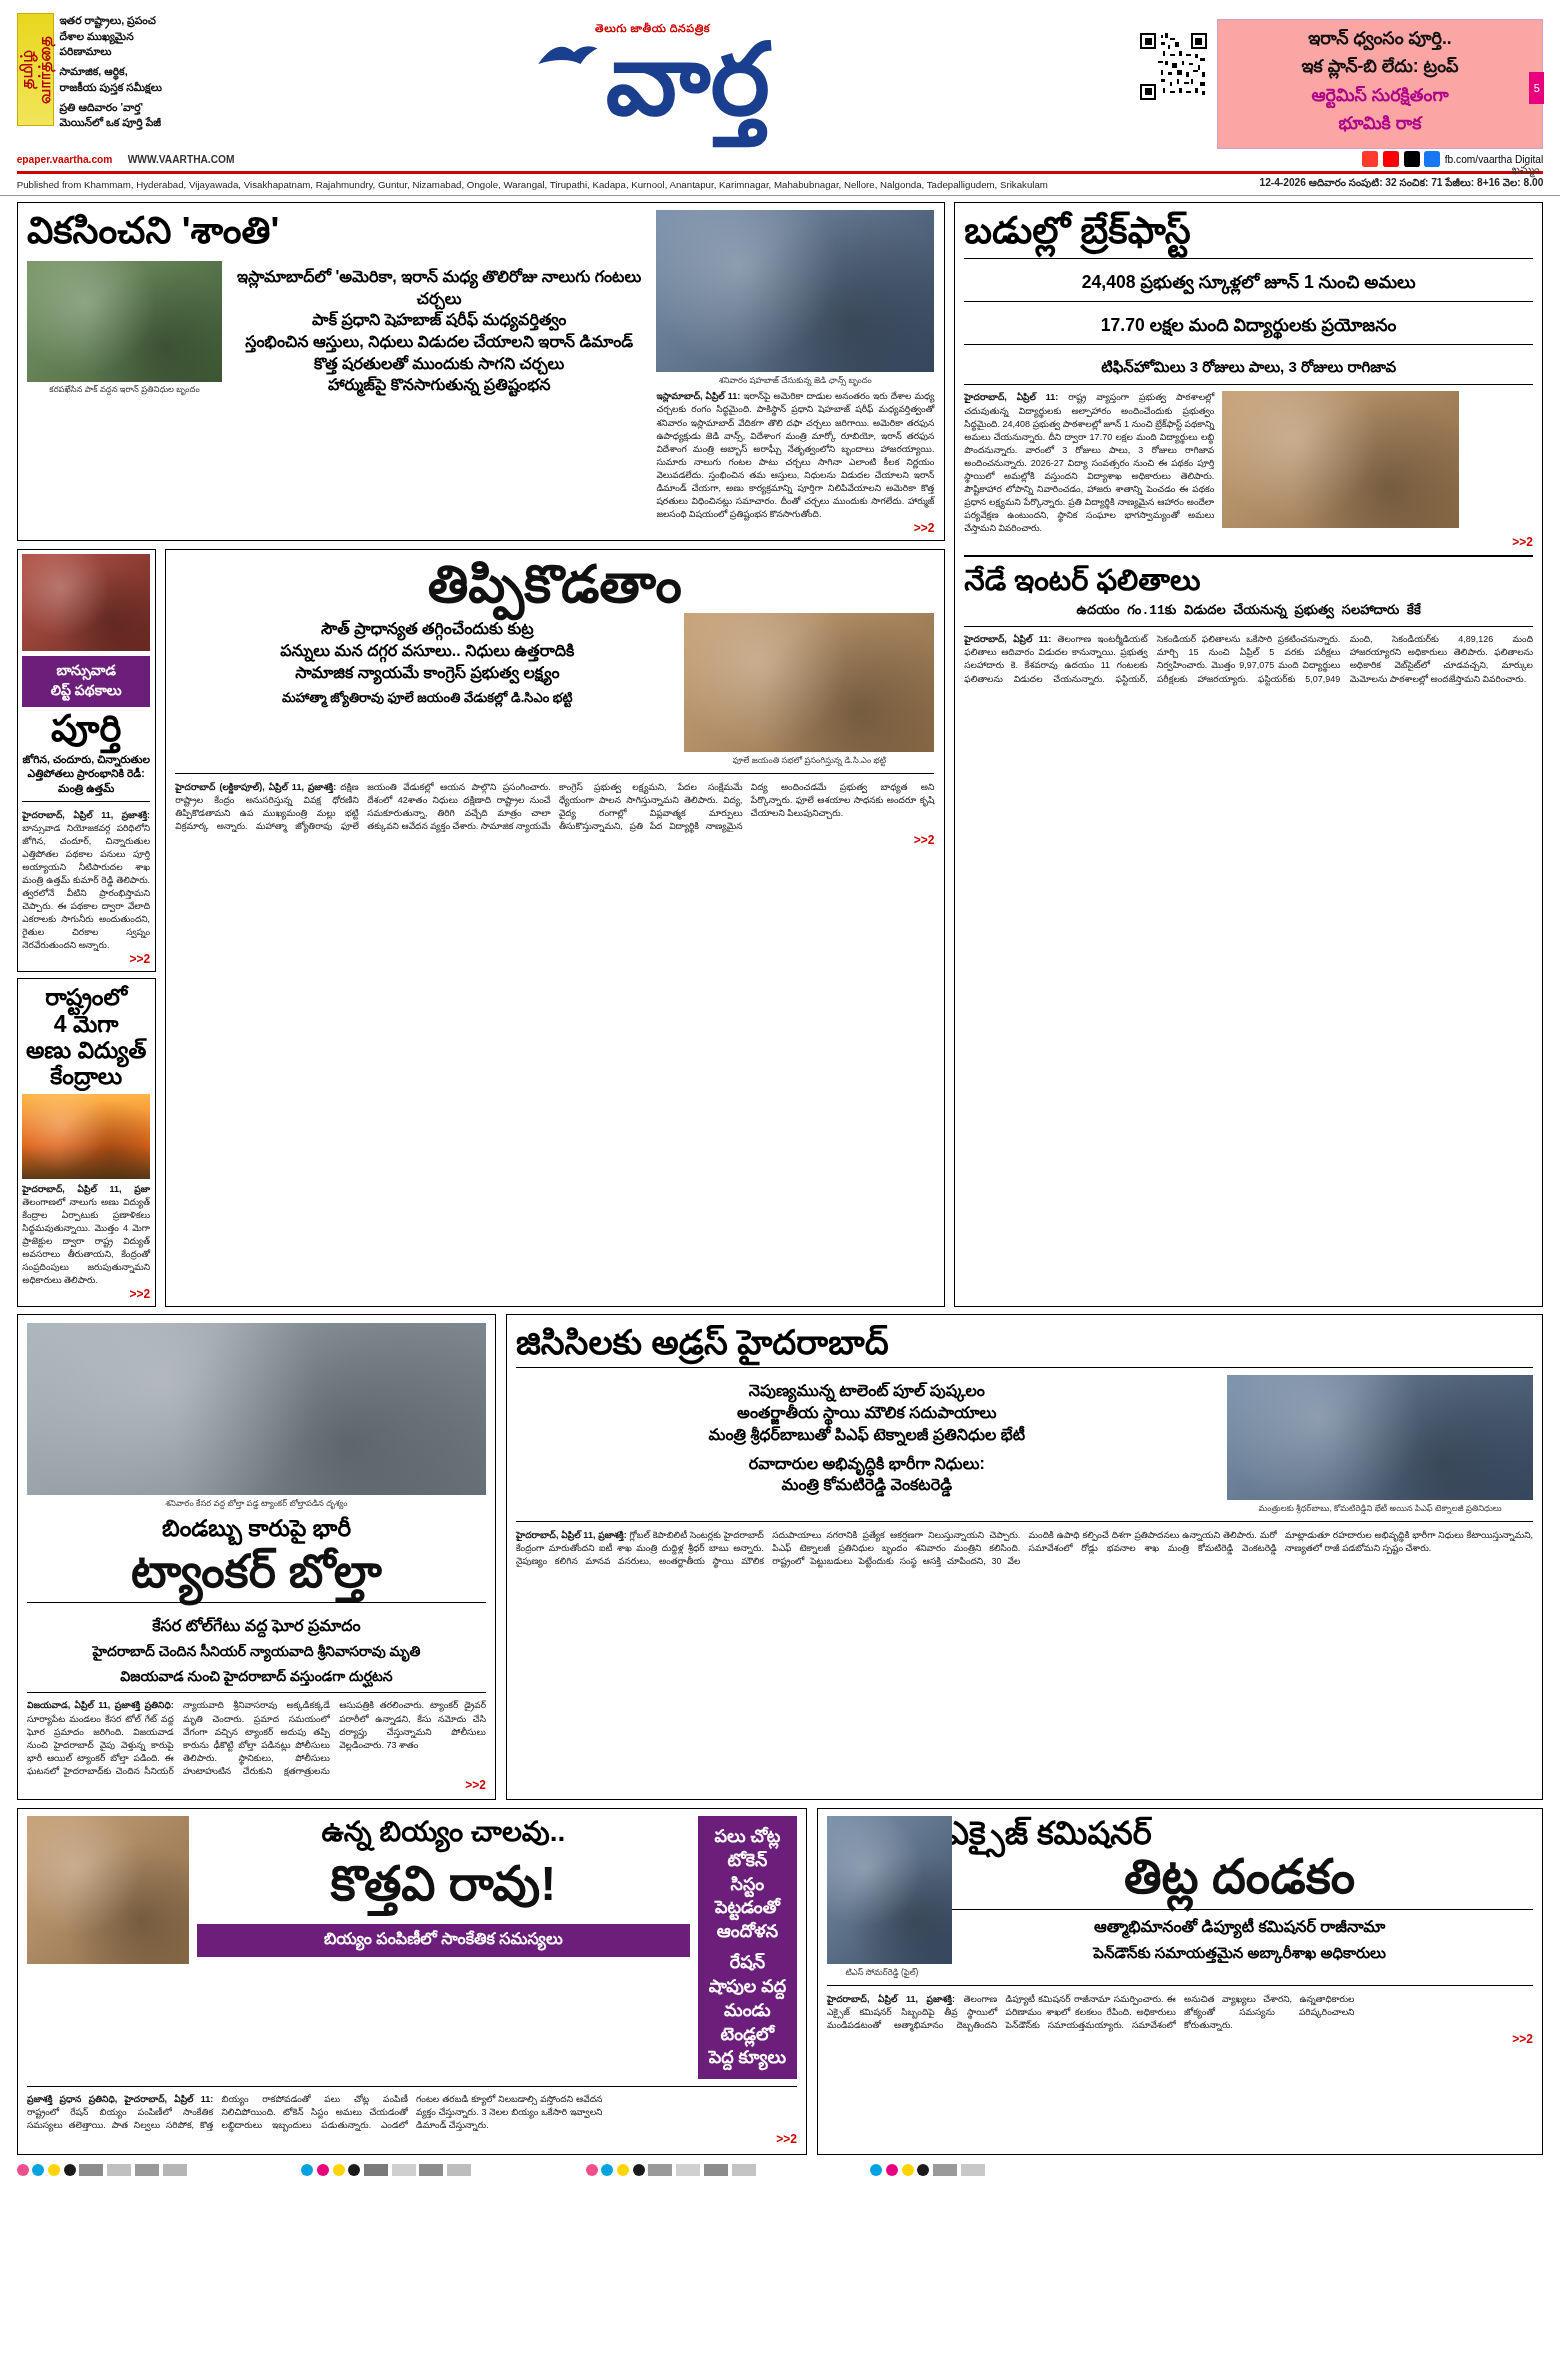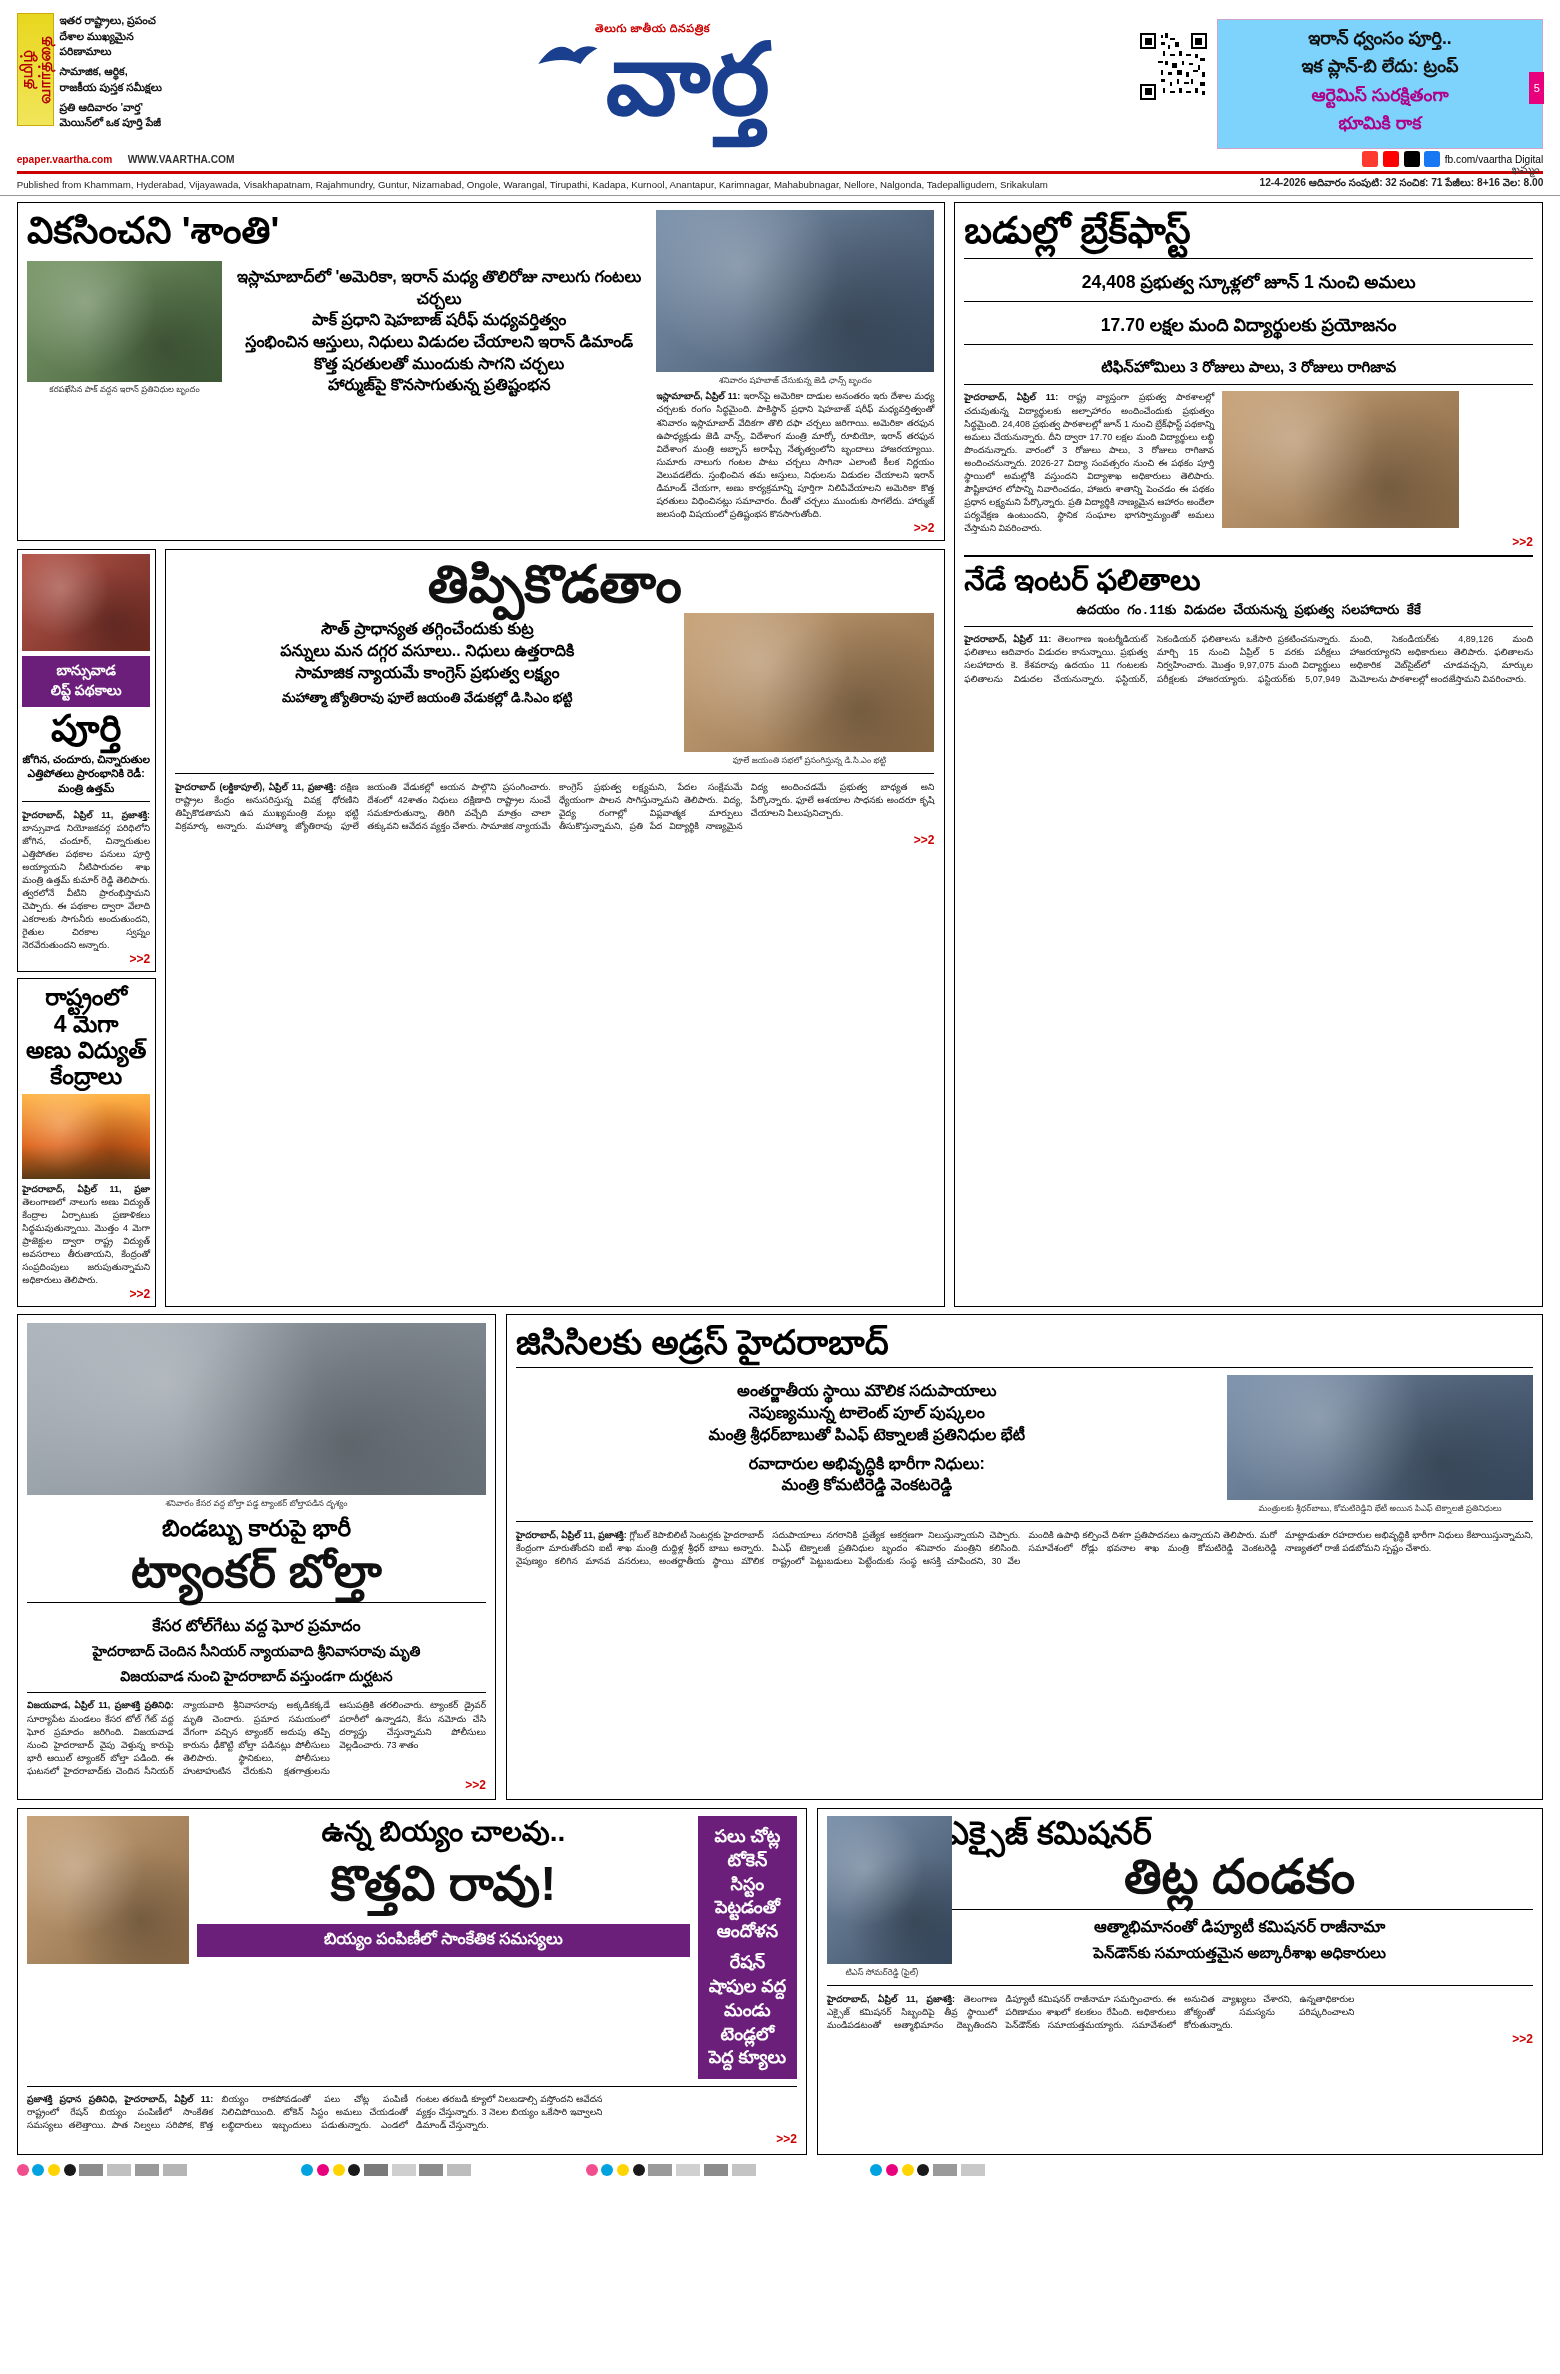--- a/index.html
+++ b/index.html
@@ -13,21 +13,21 @@
     display:flex;align-items:center;justify-content:center;}
   .tamil-badge span{writing-mode:vertical-rl;transform:rotate(180deg);font-size:16px;color:#b30000;font-weight:bold;line-height:1.1;text-align:center;}
   .mh-left-txt{font-size:10.7px;line-height:1.45;color:#111;font-weight:bold;}
   .mh-left-txt div{margin-bottom:4.6px;}
   .mh-center{flex:1;text-align:center;position:relative;}
   .mh-tagline{font-size:11px;color:#c00;font-weight:bold;letter-spacing:0.5px;margin-top:9.3px;}
   .logo-wrap{display:flex;align-items:center;justify-content:center;gap:5.6px;margin-top:-5.6px;}
   .vaartha{font-size:100px;line-height:.95;color:#1b3f8f;font-weight:bold;font-family:"Liberation Sans",sans-serif;}
   .bird{width:65px;height:43px;margin-top:-43px;}
   .mh-qr{width:67px;height:67px;margin-top:20.4px;}
-  .mh-right{width:306px;border:1.9px solid #cfa3c9;background:#7dd3fc;padding:7.4px 9.3px;margin-top:5.6px;position:relative;}
+  .mh-right{width:306px;border:1.9px solid #cfa3c9;background:#fca5a5;padding:7.4px 9.3px;margin-top:5.6px;position:relative;}
   .mh-right p{margin:0 0 5.6px 0;font-size:17.6px;font-weight:bold;color:#111;text-align:center;line-height:1.3;}
   .mh-right .pink{color:#b0008a;}
   .mh-ticker{position:absolute;right:-1.9px;top:52px;width:15px;height:32px;background:#e8007d;color:#fff;font-size:11px;
     display:flex;align-items:center;justify-content:center;}
   .mh-bottom{display:flex;align-items:center;padding:1.9px 16.7px 0 16.7px;font-size:10.2px;}
   .epaper{color:#c00;font-weight:bold;width:111px;}
   .wwwurl{flex:0 0 auto;color:#333;font-weight:bold;}
   .socials{margin-left:auto;display:flex;align-items:center;gap:4.6px;font-size:10.2px;}
   .sq{width:16px;height:16px;border-radius:2.8px;display:inline-block;}
   .redline{height:2.8px;background:#c00;margin:3.7px 16.7px 0 16.7px;}
@@ -317,22 +317,22 @@
           <span>సూర్యాపేట మండలం కేసర టోల్ గేట్ వద్ద ఘోర ప్రమాదం జరిగింది. విజయవాడ నుంచి హైదరాబాద్ వైపు వెళ్తున్న కారుపై భారీ ఆయిల్ ట్యాంకర్ బోల్తా పడింది. ఈ ఘటనలో హైదరాబాద్‌కు చెందిన సీనియర్ న్యాయవాది శ్రీనివాసరావు అక్కడికక్కడే మృతి చెందారు. ప్రమాద సమయంలో వేగంగా వచ్చిన ట్యాంకర్ అదుపు తప్పి కారును ఢీకొట్టి బోల్తా పడినట్లు పోలీసులు తెలిపారు. స్థానికులు, పోలీసులు హుటాహుటిన చేరుకుని క్షతగాత్రులను ఆసుపత్రికి తరలించారు. ట్యాంకర్ డ్రైవర్ పరారీలో ఉన్నాడని, కేసు నమోదు చేసి దర్యాప్తు చేస్తున్నామని పోలీసులు వెల్లడించారు. 73 శాతం</span>
         </div>
         <div class="more">&gt;&gt;2</div>
       </div>
 
       <div class="col box" style="flex:1;padding:7.4px 9.3px;">
         <div class="headline tel" style="font-size:34px;">జిసిసిలకు అడ్రస్ హైదరాబాద్</div>
         <div class="hr"></div>
         <div style="display:flex;gap:9.3px;">
           <div style="flex:1;" class="sub tel">
+            <div>నెపుణ్యమున్న టాలెంట్ పూల్ పుష్కలం</div>
             <div>అంతర్జాతీయ స్థాయి మౌలిక సదుపాయాలు</div>
-            <div>నెపుణ్యమున్న టాలెంట్ పూల్ పుష్కలం</div>
             <div>మంత్రి శ్రీధర్‌బాబుతో పిఎఫ్ టెక్నాలజీ ప్రతినిధుల భేటీ</div>
             <div style="margin-top:7.4px;">రవాదారుల అభివృద్ధికి భారీగా నిధులు:</div>
             <div>మంత్రి కోమటిరెడ్డి వెంకటరెడ్డి</div>
           </div>
           <div style="width:306px;">
             <div class="ph blue" style="width:306px;height:125px;"></div>
             <div class="cap tel">మంత్రులకు శ్రీధర్‌బాబు, కోమటిరెడ్డిని భేటీ అయిన పిఎఫ్ టెక్నాలజీ ప్రతినిధులు</div>
           </div>
         </div>
         <div class="hr"></div>

